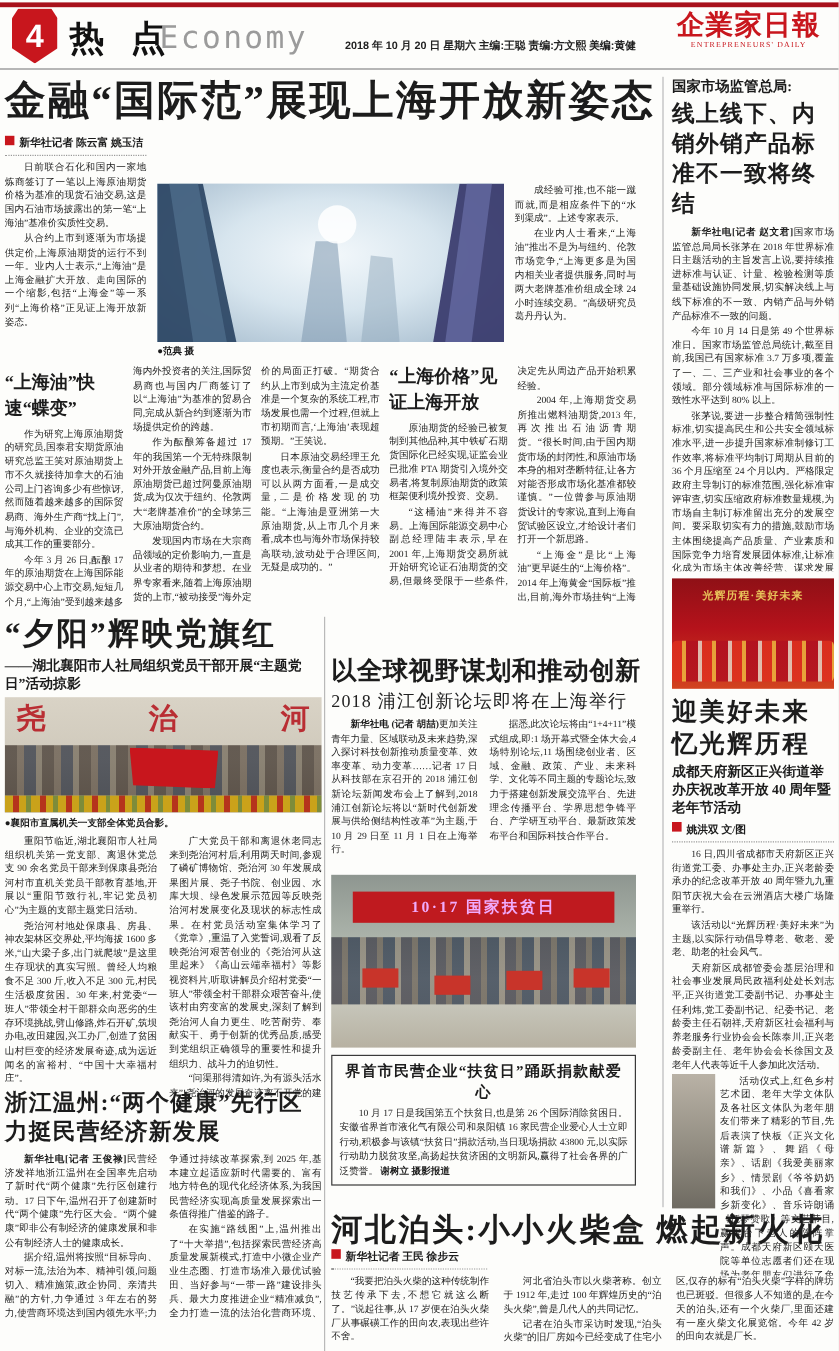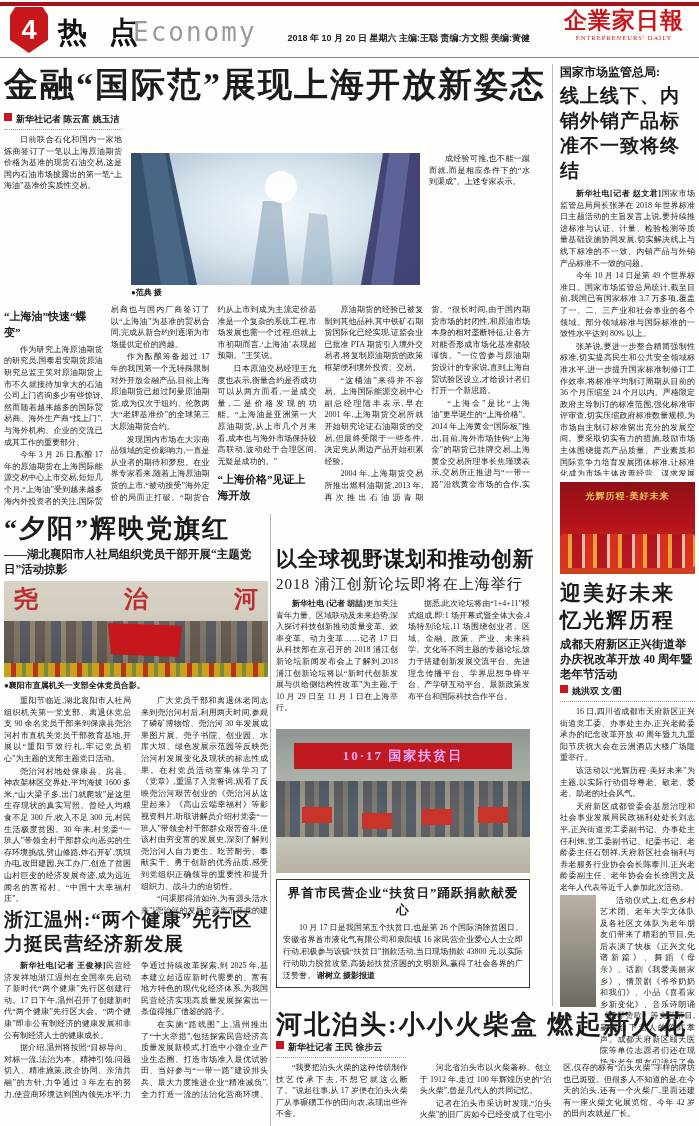--- a/index.html
+++ b/index.html
@@ -16,21 +16,21 @@
   .section-en{position:absolute;left:133px;top:17px;font-family:"DejaVu Sans Mono",monospace;
               font-size:26px;color:#9b9b9b;letter-spacing:2px;}
   .dateline{position:absolute;left:280px;top:32px;width:250px;text-align:right;
             font-family:"Liberation Sans",sans-serif;font-weight:bold;font-size:9px;color:#222;}
   .masthead-wrap{position:absolute;left:553px;top:8px;width:142px;text-align:center;}
   .masthead{font-weight:900;font-size:23px;color:#c8161d;letter-spacing:1px;line-height:26px;}
   .masthead-en{font-size:6.5px;color:#c8161d;letter-spacing:1px;font-family:"Liberation Serif",serif;}
   .header-rule{position:absolute;left:0;top:57px;width:699px;height:1px;background:#888;}
   
   .para{text-indent:2em;text-align:justify;margin:0 0 1px 0;}
-  .sub-head{font-weight:bold;font-size:11px;margin:5px 0 3px 0;}
+  .sub-head{font-weight:bold;font-size:15px;margin:5px 0 3px 0;}
   .byline-row{display:flex;align-items:flex-start;gap:4px;border-bottom:1px dotted #999;
               padding-bottom:3px;margin-bottom:4px;font-size:9px;}
   .byline-marker{display:inline-block;width:8px;height:8px;background:#c8161d;flex:0 0 auto;}
   .byline-text{font-weight:bold;}
   .body-text{font-size:8px;line-height:1.45;}
   .cols-2{column-count:2;column-gap:10px;}
   .cols-3{column-count:3;column-gap:12px;}
   .cols-5{column-count:5;column-gap:8px;}
   .vdiv{position:absolute;width:1px;background:#b9b9b9;}
   
@@ -135,38 +135,40 @@
   <div class="lead">
     <div class="lead-headline">金融“国际范”展现上海开放新姿态</div>
     <div class="lead-flex">
       <div class="lead-colA body-text">
         <div class="byline-row">
           <span class="byline-marker"></span>
           <span class="byline-text">新华社记者 陈云富 姚玉洁</span>
         </div>
         <div>
             <div class="para">日前联合石化和国内一家地炼商签订了一笔以上海原油期货价格为基准的现货石油交易,这是国内石油市场披露出的第一笔“上海油”基准价实质性交易。</div>
+            <div class="para">从合约上市到逐渐为市场提供定价,上海原油期货的运行不到一年。业内人士表示,“上海油”是上海金融扩大开放、走向国际的一个缩影,包括“上海金”等一系列“上海价格”正见证上海开放新姿态。</div>
           </div>
       </div>
       <div class="lead-photo-wrap">
         <div class="photo-lead">
           <svg width="289" height="132" viewBox="0 0 289 132">
             <polygon points="0,0 38,0 66,132 0,132" fill="#2a4463" opacity="0.92"></polygon>
             <polygon points="10,0 34,0 58,132 30,132" fill="#51708f" opacity="0.7"></polygon>
             <polygon points="289,0 252,0 230,132 289,132" fill="#37386b" opacity="0.92"></polygon>
             <polygon points="279,0 258,0 240,132 262,132" fill="#6a6fa8" opacity="0.7"></polygon>
             <polygon points="120,132 132,48 150,48 158,132" fill="#7d97ae" opacity="0.55"></polygon>
             <polygon points="170,132 178,60 196,62 202,132" fill="#8aa2b5" opacity="0.45"></polygon>
             <circle cx="150" cy="34" r="16" fill="#ffffff" opacity="0.85"></circle>
           </svg>
         </div>
         <div class="lead-caption">●范典 摄</div>
       </div>
       <div class="lead-colE body-text">
           <div class="para">成经验可推,也不能一蹴而就,而是相应条件下的“水到渠成”。上述专家表示。</div>
+          <div class="para">在业内人士看来,“上海油”推出不是为与纽约、伦敦市场竞争,“上海更多是为国内相关业者提供服务,同时与两大老牌基准价组成全球 24 小时连续交易。”高级研究员葛丹丹认为。</div>
         </div>
     </div>
     <div class="lead-body body-text cols-5">
         <div class="sub-head">“上海油”快速“蝶变”</div>
         <div class="para">作为研究上海原油期货的研究员,国泰君安期货原油研究总监王笑对原油期货上市不久就接待加拿大的石油公司上门咨询多少有些惊讶,然而随着越来越多的国际贸易商、海外生产商“找上门”,与海外机构、企业的交流已成其工作的重要部分。</div>
         <div class="para">今年 3 月 26 日,酝酿 17 年的原油期货在上海国际能源交易中心上市交易,短短几个月,“上海油”受到越来越多海内外投资者的关注,国际贸易商也与国内厂商签订了以“上海油”为基准的贸易合同,完成从新合约到逐渐为市场提供定价的跨越。</div>
         <div class="para">作为酝酿筹备超过 17 年的我国第一个无特殊限制对外开放金融产品,目前上海原油期货已超过阿曼原油期货,成为仅次于纽约、伦敦两大“老牌基准价”的全球第三大原油期货合约。</div>
         <div class="para">发现国内市场在大宗商品领域的定价影响力,一直是从业者的期待和梦想。在业界专家看来,随着上海原油期货的上市,“被动接受”海外定价的局面正打破。“期货合约从上市到成为主流定价基准是一个复杂的系统工程,市场发展也需一个过程,但就上市初期而言,‘上海油’表现超预期。”王笑说。</div>
         <div class="para">日本原油交易经理王允度也表示,衡量合约是否成功可以从两方面看,一是成交量,二是价格发现的功能。“上海油是亚洲第一大原油期货,从上市几个月来看,成本也与海外市场保持较高联动,波动处于合理区间,无疑是成功的。”</div>
         <div class="sub-head">“上海价格”见证上海开放</div>

